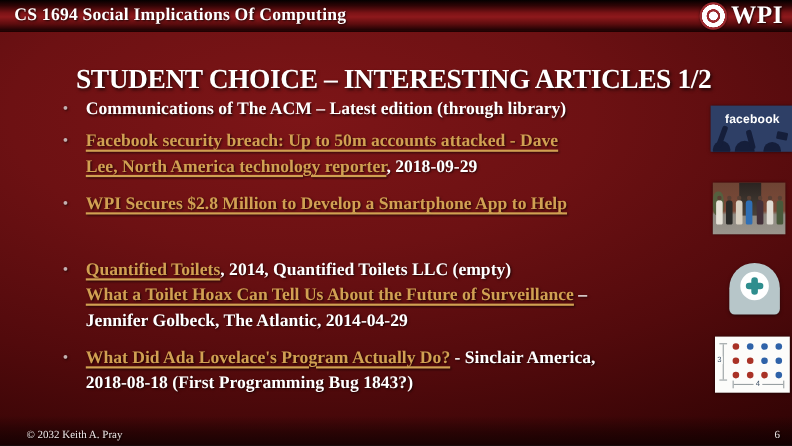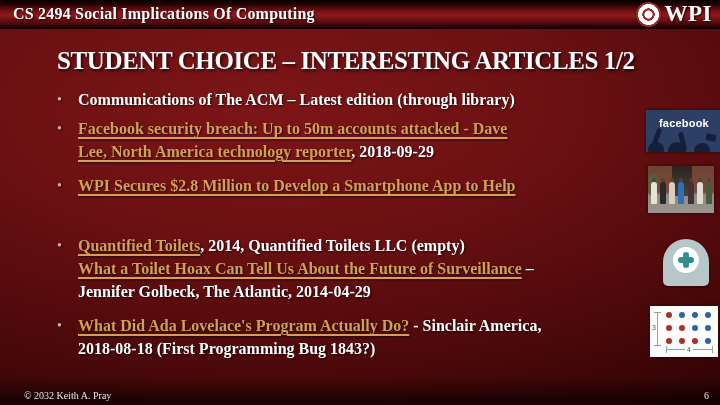--- a/index.html
+++ b/index.html
@@ -21,34 +21,34 @@
   .wpi-logo{margin-left:auto;display:flex;align-items:center;gap:4px;}
   .wpi-seal{
     width:25px;height:25px;border-radius:50%;flex:none;
     background:radial-gradient(circle,#ffffff 0 22%,#9b2a2e 24% 34%,#ffffff 36% 58%,#9b2a2e 60% 92%,#5c0c0e 94% 100%);
     box-shadow:0 0 2px rgba(0,0,0,.7);
   }
   .wpi-text{color:#ffffff;font-size:23px;font-weight:bold;letter-spacing:.5px;text-shadow:1px 1px 2px rgba(0,0,0,.8);}
 
   
   .slide-title{
-    position:absolute;left:57px;top:47px;margin:0;white-space:nowrap;
+    position:absolute;left:57px;top:47px;margin:12px;white-space:nowrap;
     font-size:25px;font-weight:bold;letter-spacing:-.4px;color:#ffffff;
     text-shadow:1.5px 1.5px 3px rgba(0,0,0,.7);
   }
 
   
   .bullet{position:absolute;left:57px;display:flex;align-items:flex-start;}
   .dot{color:#c3b1b1;font-size:14px;line-height:23px;width:21px;flex:none;text-shadow:1px 1px 2px rgba(0,0,0,.6);}
   .btext{font-size:16px;font-weight:bold;color:#ffffff;line-height:23px;text-shadow:1px 1px 2px rgba(0,0,0,.65);}
   .line{white-space:nowrap;}
   .lnk{color:#d1a052;text-decoration:underline;text-decoration-thickness:1.5px;text-underline-offset:3px;cursor:pointer;}
 
   
-  .img-facebook{position:absolute;left:646px;top:110px;width:74px;height:42px;background:#2e3f66;overflow:hidden;box-shadow:0 0 3px rgba(0,0,0,.6);text-align:right;}
+  .img-facebook{position:absolute;left:646px;top:96px;width:74px;height:42px;background:#2e3f66;overflow:hidden;box-shadow:0 0 3px rgba(0,0,0,.6);text-align:right;}
   .fb-caption{position:absolute;top:7px;left:13px;color:#ffffff;font-family:"Liberation Sans",sans-serif;font-weight:bold;font-size:11px;letter-spacing:.2px;}
   .sil{position:absolute;background:#151e3a;}
 
   
   .img-team{
     position:absolute;left:648px;top:166px;width:66px;height:47px;overflow:hidden;box-shadow:0 0 3px rgba(0,0,0,.6);
     background:linear-gradient(to bottom,#6e4434 0%,#7b4a38 55%,#8f8a82 62%,#9a958d 100%);
   }
   .team-arch{position:absolute;left:24px;top:0;width:20px;height:30px;background:linear-gradient(to bottom,#2a2320,#4a423a);}
   .team-bush{position:absolute;left:0;top:8px;width:10px;height:22px;background:#55603f;border-radius:40%;}
@@ -80,21 +80,21 @@
   .footer-strip{position:absolute;left:0;right:0;bottom:0;height:27px;background:linear-gradient(to bottom,rgba(0,0,0,0) 0%,rgba(10,0,0,.45) 55%,rgba(5,0,0,.65) 100%);}
   .copyright{position:absolute;left:24px;bottom:4px;font-size:10px;color:#f0e9e9;text-shadow:1px 1px 1px rgba(0,0,0,.8);}
   .page-num{position:absolute;right:11px;bottom:4px;font-size:10px;color:#f0e9e9;text-shadow:1px 1px 1px rgba(0,0,0,.8);}
 </style>
 </head>
 <body>
 
 <div class="slide">
 
   <header class="topbar">
-    <span class="topbar-title">CS 2494 Social Implications Of Computing</span>
+    <span class="topbar-title">CS 1694 Social Implications Of Computing</span>
     <div class="wpi-logo">
       <span class="wpi-seal"></span>
       <span class="wpi-text">WPI</span>
     </div>
   </header>
 
   <h1 class="slide-title">STUDENT CHOICE – INTERESTING ARTICLES 1/2</h1>
 
   <div class="bullet" style="top:88px">
     <span class="dot">•</span>

